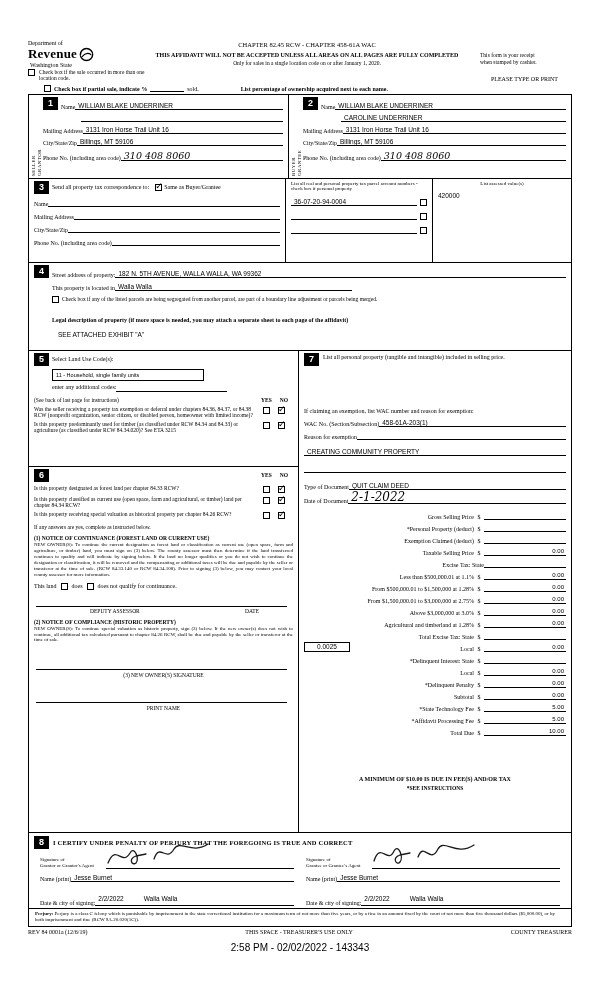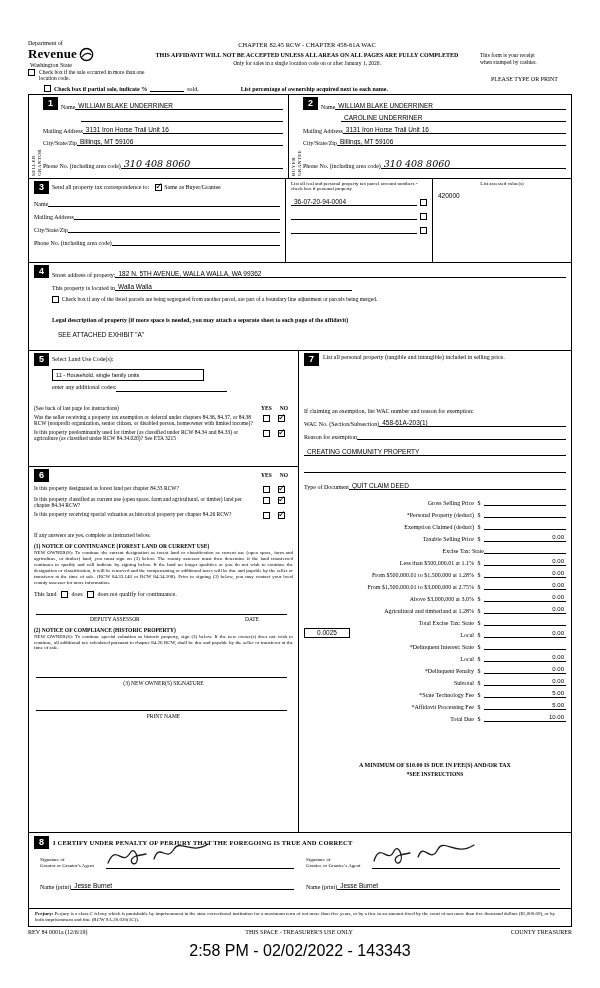--- a/index.html
+++ b/index.html
@@ -34,21 +34,21 @@
   .n { width:15px; height:13px; background:#000; color:#fff; font:bold 9px "Liberation Sans",sans-serif;
        display:inline-flex; align-items:center; justify-content:center; flex:0 0 auto; }
   .lbl { font-size:6px; white-space:nowrap; }
   .frow { display:flex; align-items:flex-end; }
   .fill { flex:1; border-bottom:1px solid #000; min-height:8px; padding:0 3px; }
   .val { font-family:"Liberation Sans",sans-serif; font-size:6.5px; }
   .hand { font-family:"DejaVu Serif",serif; font-style:italic; font-size:9.5px; line-height:9px; }
   .cb { display:inline-block; width:7px; height:7px; border:1px solid #000; position:relative; flex:0 0 auto; background:#fff; }
   .cb.checked::after { content:"\2713"; position:absolute; left:-1px; top:-4px; font-size:9px; font-family:"DejaVu Sans",sans-serif; }
   .ml2{margin-left:2px;} .ml3{margin-left:3px;} .ml6{margin-left:6px;} .ml38{margin-left:38px;}
-  .mt2{margin-top:2px;} .mt3{margin-top:13px;align-items:flex-end;} .mt4{margin-top:4px;} .mt5{margin-top:5px;} .mt6{margin-top:6px;}
+  .mt2{margin-top:2px;} .mt3{margin-top:5px;align-items:flex-end;} .mt4{margin-top:4px;} .mt5{margin-top:5px;} .mt6{margin-top:6px;}
 
   
   .row12 { display:flex; height:84px; border-bottom:1px solid #000; }
   .half { position:relative; padding:2px 5px 2px 14px; overflow:hidden; }
   .half.left { width:260px; border-right:1px solid #000; }
   .half.right { flex:1; }
   .sideLabel { position:absolute; left:1px; top:17px; bottom:2px; width:12px; display:flex; justify-content:center; gap:1px; }
   .sideLabel span { writing-mode:vertical-rl; transform:rotate(180deg); font-size:5px; letter-spacing:.4px; }
 
   
@@ -103,21 +103,21 @@
   .s8cols { display:flex; margin-top:4px; }
   .s8col { flex:1; padding:0 6px; position:relative; }
   .siglbl { width:66px; font-size:5px; line-height:5.6px; flex:0 0 auto; }
   .sig { position:absolute; top:-14px; left:70px; }
   .gap12 { display:inline-block; width:12px; }
 
   
   .perjury { height:19px; padding:2px 6px; font-size:5px; line-height:6px; }
   .footrow { margin:2px 28px 0; display:flex; font-size:6px; align-items:center; }
   .footcenter { flex:1; text-align:center; }
-  .stamp { text-align:center; margin-top:7px; font-family:"Liberation Sans",sans-serif; font-size:16px; }
+  .stamp { text-align:center; margin-top:7px; font-family:"Liberation Sans",sans-serif; font-size:10px; }
 </style>
 </head>
 <body>
 
 <div class="page">
 
   <div class="hdr">
     <div class="logo">
       <div class="logo-top">Department of</div>
       <div class="logo-mid">
@@ -385,20 +385,24 @@
         <div class="frow" style="margin-top:8px;">
           <span class="fill val">CREATING COMMUNITY PROPERTY</span>
         </div>
         <div class="frow" style="margin-top:9px;">
           <span class="fill"></span>
         </div>
         <div class="frow" style="margin-top:9px;">
           <span class="lbl">Type of Document</span>
           <span class="fill val">QUIT CLAIM DEED</span>
         </div>
+        <div class="frow mt2">
+          <span class="lbl">Date of Document</span>
+          <span class="fill hand" style="font-size:12px; line-height:11px;">2-1-2022</span>
+        </div>
         <div class="mt4">
 
             <div class="trow">
 
               <span class="tlabel">Gross Selling Price</span>
               <span class="tdollar">$</span>
               <span class="tvalue"></span>
             </div>
 
             <div class="trow">

